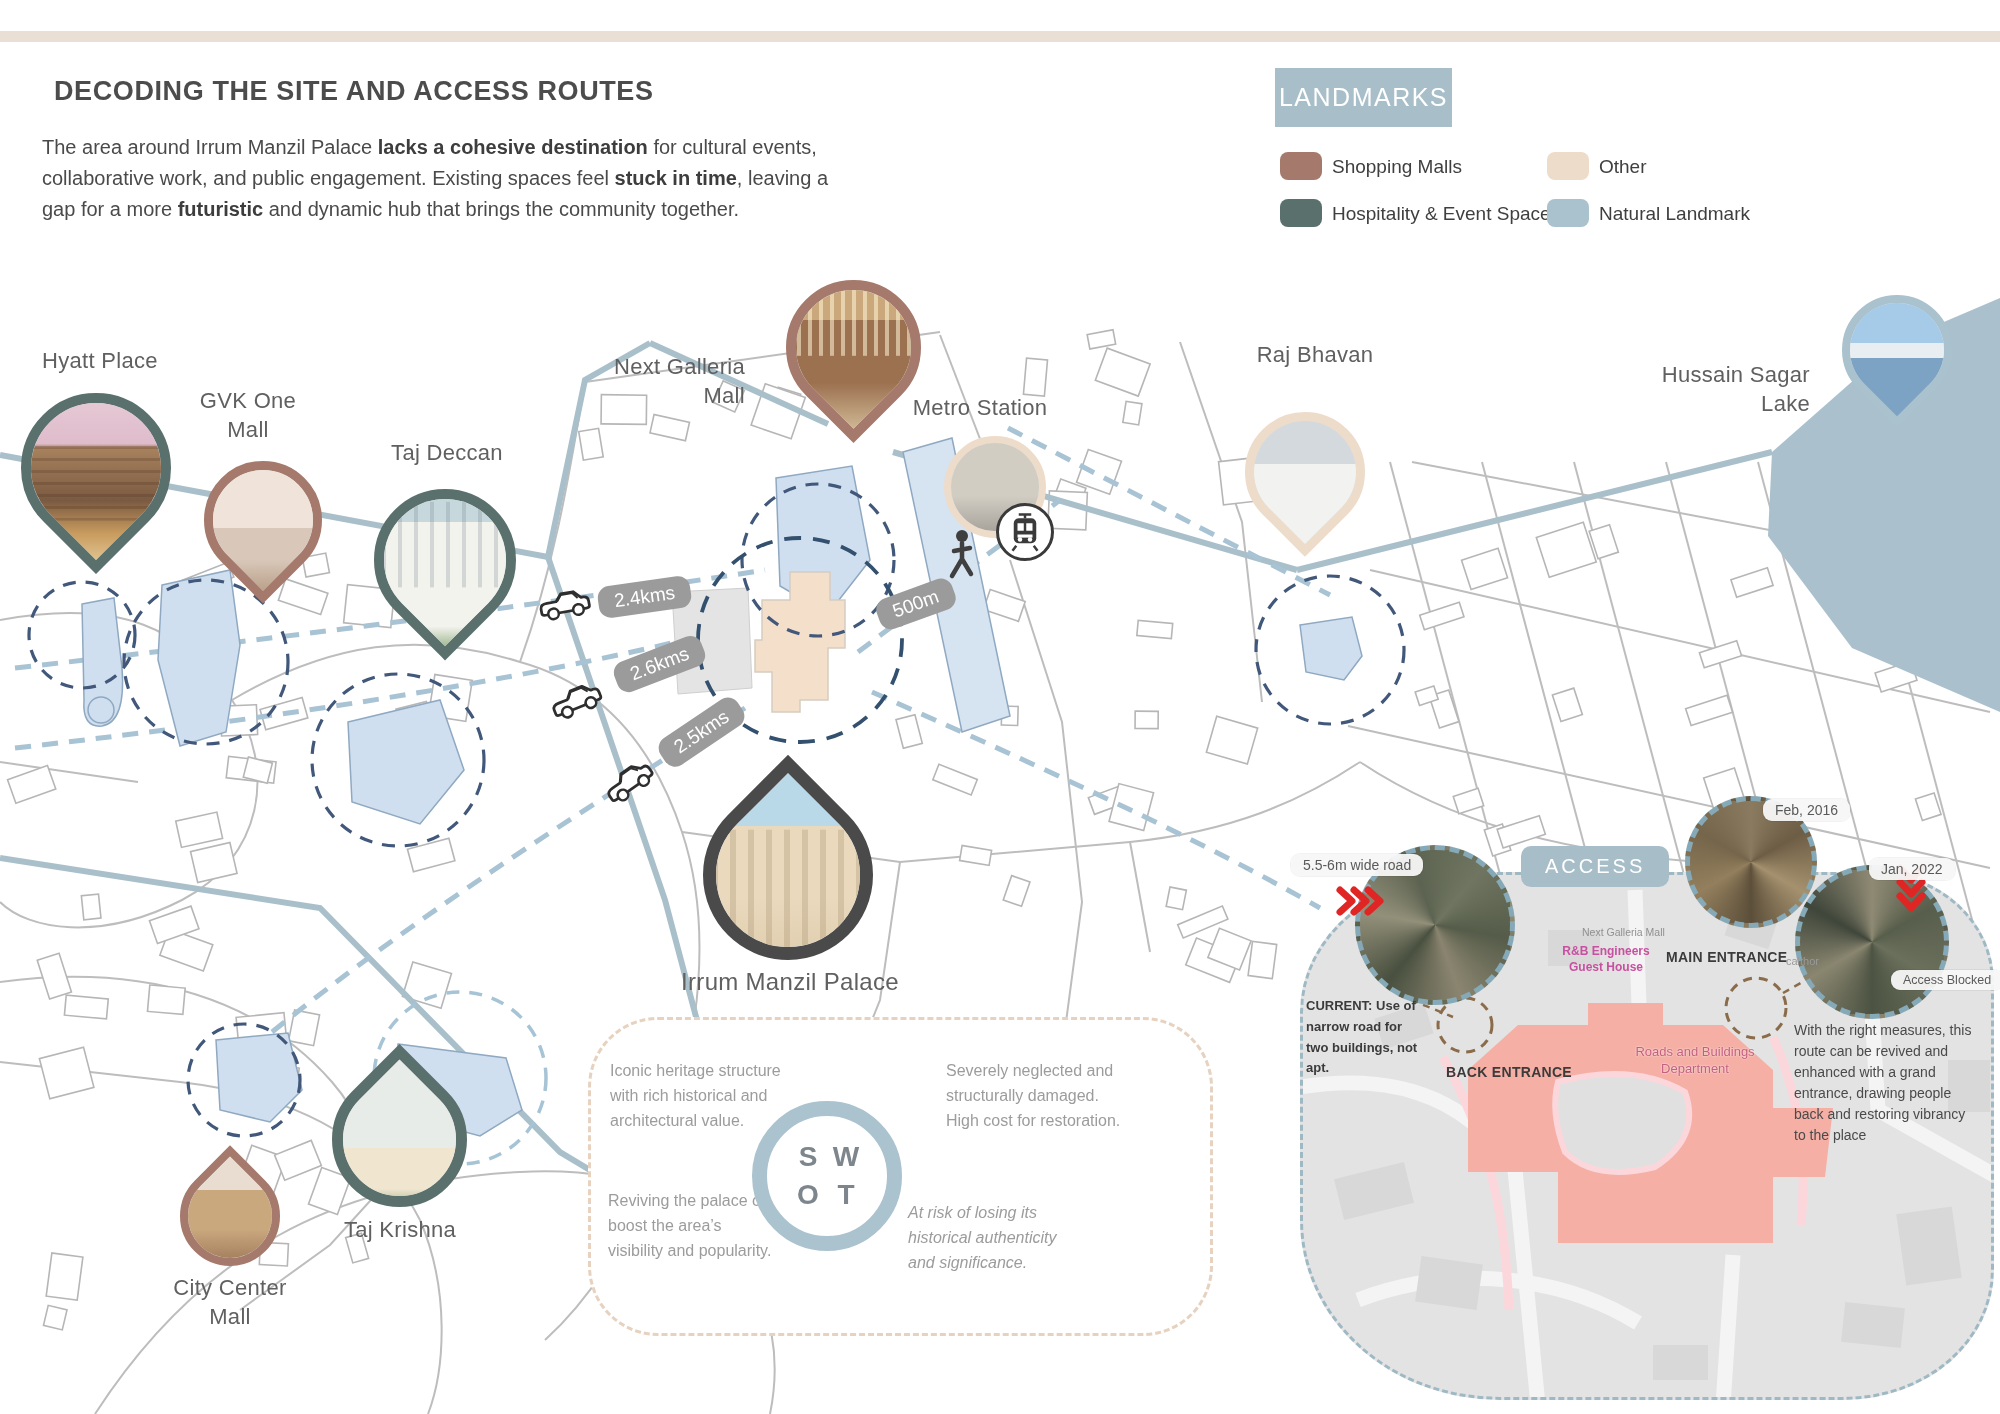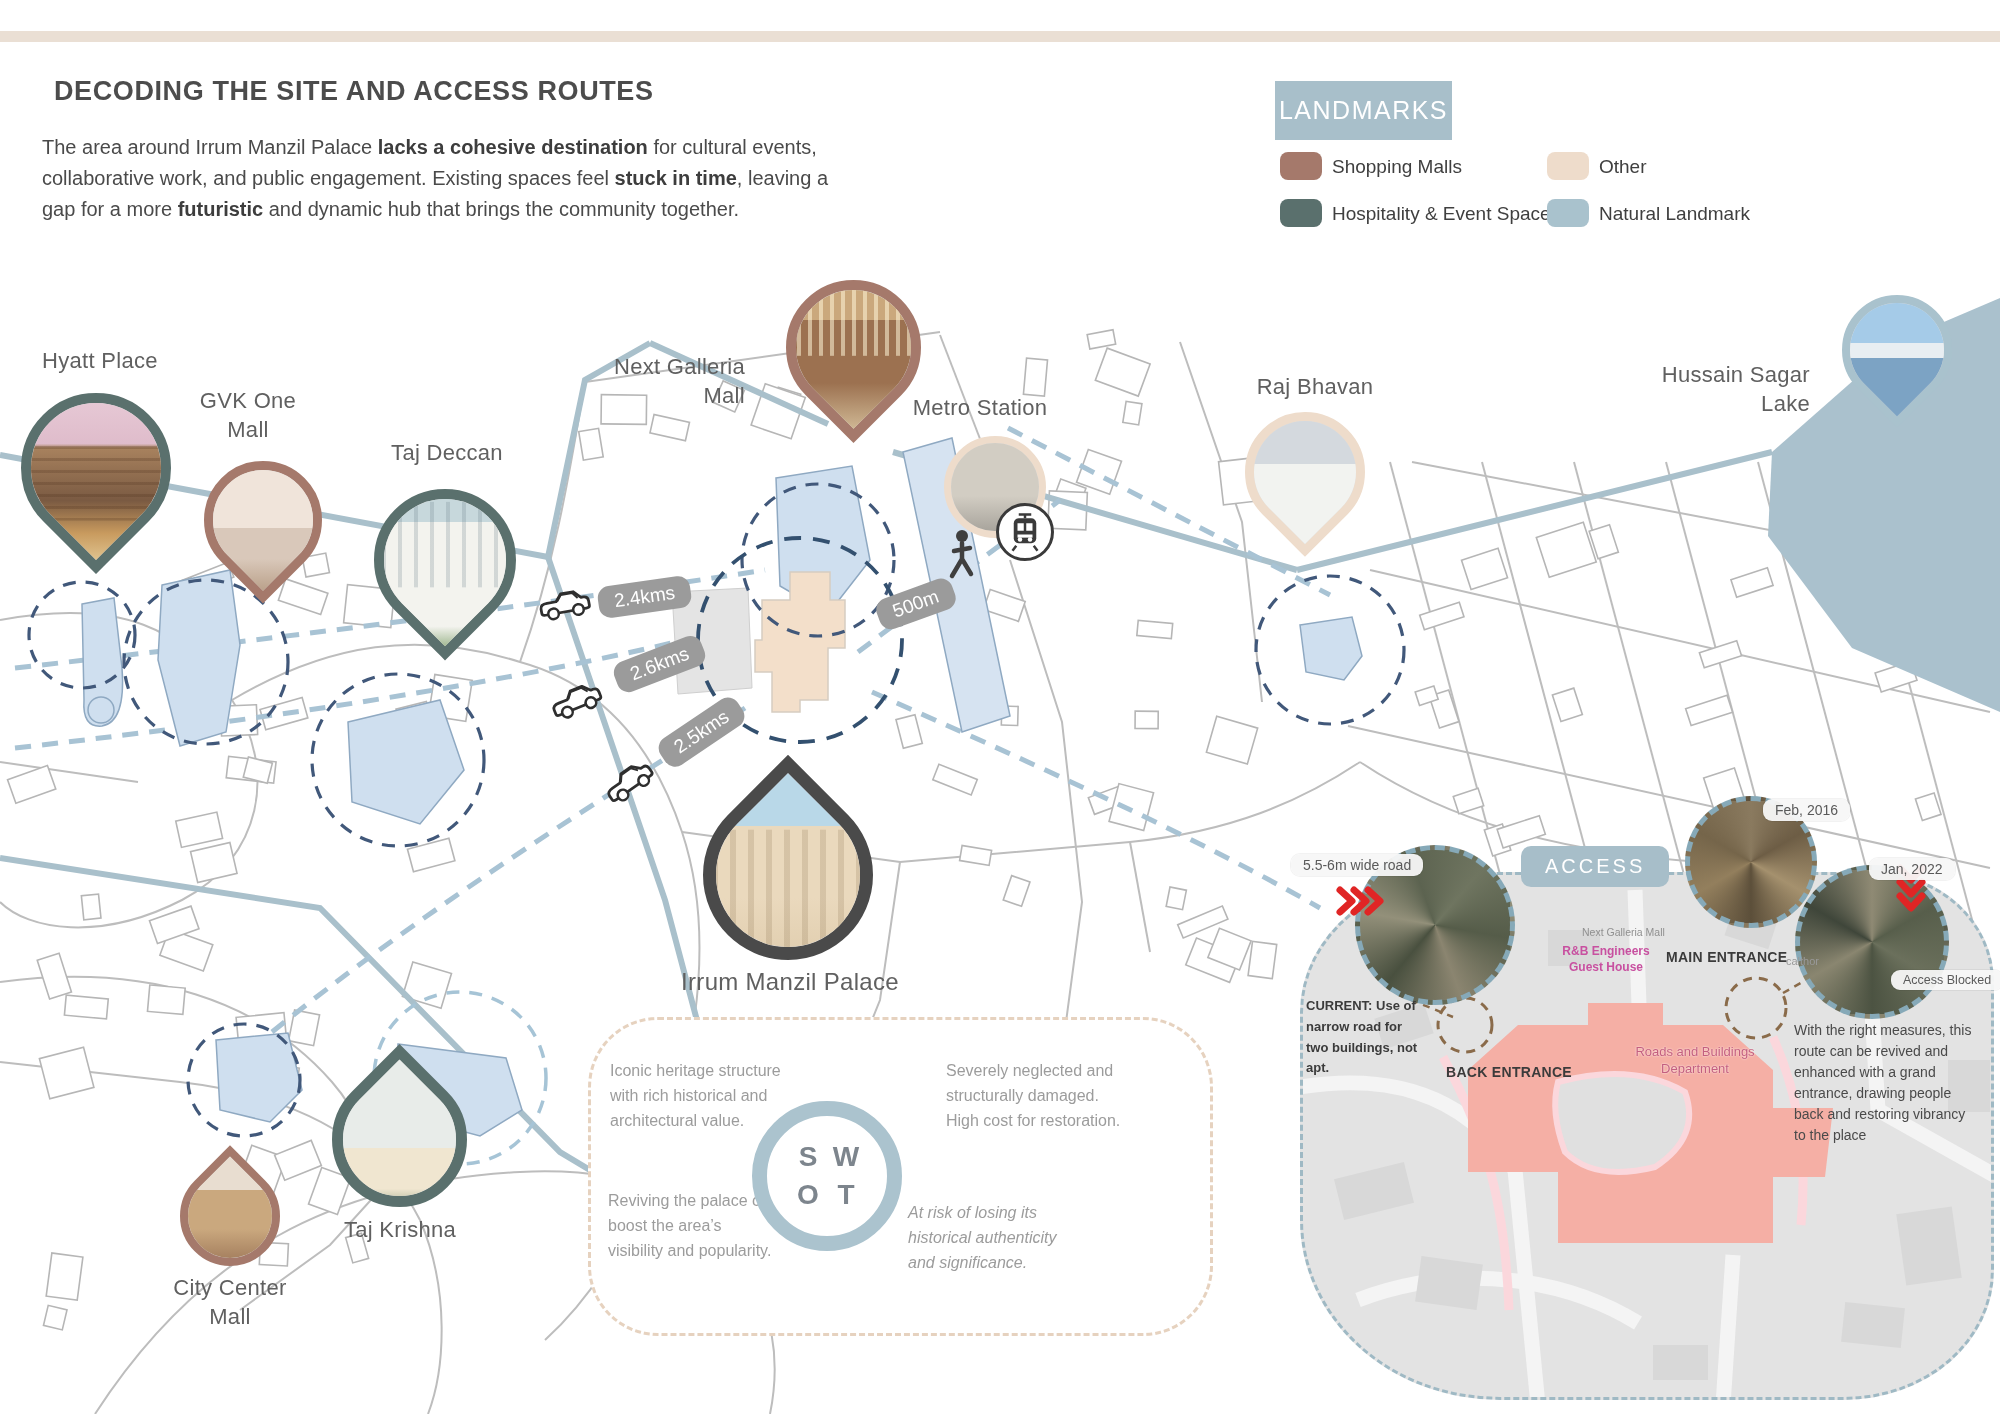--- a/index.html
+++ b/index.html
@@ -5,21 +5,21 @@
   html,body{margin:0;padding:0;background:#fff;}
   #stage{position:relative;width:2000px;height:1414px;background:#ffffff;overflow:hidden;
          font-family:"Liberation Sans",sans-serif;color:#4a4a4a;}
   .topstrip{position:absolute;left:0;top:31px;width:100%;height:11px;background:#eadfd4;}
   
   .title{position:absolute;left:54px;top:58px;font-size:27px;font-weight:bold;color:#4c4c4c;letter-spacing:.6px;z-index:40;}
   .intro{position:absolute;left:42px;top:112px;width:815px;font-size:20px;line-height:31px;color:#4a4a4a;z-index:40;}
   .intro b{color:#3d3d3d;}
   
   .lg-title{position:absolute;left:1275px;top:68px;width:177px;height:59px;background:#a8bfca;color:#fff;
-            font-size:25px;letter-spacing:1.5px;display:flex;align-items:center;justify-content:center;z-index:40;margin-top:13px;}
+            font-size:25px;letter-spacing:1.5px;display:flex;align-items:center;justify-content:center;z-index:40;}
   .lg-swatch{position:absolute;width:42px;height:28px;border-radius:8px;z-index:40;}
   .lg-label{position:absolute;font-size:19px;color:#3f3f3f;z-index:40;white-space:nowrap;}
   
   #mapsvg{position:absolute;left:0;top:0;z-index:1;}
   #g-streets path{fill:none;stroke:#bdbdbd;stroke-width:2;}
   #g-bld rect{fill:#ffffff;stroke:#b6b6b6;stroke-width:1.6;}
   
   .pin{position:absolute;z-index:30;width:var(--d);height:var(--d);}
   .pin .drop{box-sizing:border-box;width:100%;height:100%;border:var(--b) solid var(--c);
              border-radius:50% 50% 50% 0;transform:rotate(-45deg);overflow:hidden;position:relative;background:#ddd;}
@@ -325,21 +325,21 @@
         <circle cx="4" cy="4" r="1.8" fill="#fff"></circle>
       <path d="M-7,9 L-10,13 M7,9 L10,13 M-5,-16 L5,-16 M0,-16 L0,-13" stroke="#3a3a3a" stroke-width="2" fill="none"></path>
     </svg>
   </div>
 
   <div class="pin down" style="--d: 120px; --b: 9px; left: 1245px; top: 412px; --c: #eedccb;">
       <div class="drop">
         <div class="photo ph-rajbhavan"></div>
       </div>
     </div>
-  <div class="pin-label" style="left:1235px;top:340px;width:160px;text-align:center;margin-top:32px;">Raj Bhavan</div>
+  <div class="pin-label" style="left:1235px;top:340px;width:160px;text-align:center;">Raj Bhavan</div>
 
   <div class="pin down" style="--d: 110px; --b: 8px; left: 1842px; top: 295px; --c: #a9c2cd;">
       <div class="drop">
         <div class="photo ph-hussain"></div>
       </div>
     </div>
   <div class="pin-label" style="left:1640px;top:360px;width:170px;text-align:right;">Hussain Sagar Lake</div>
 
   <div class="pin up" style="--d: 170px; --b: 13px; left: 703px; top: 790px; --c: #4a4a4a;">
       <div class="drop">

